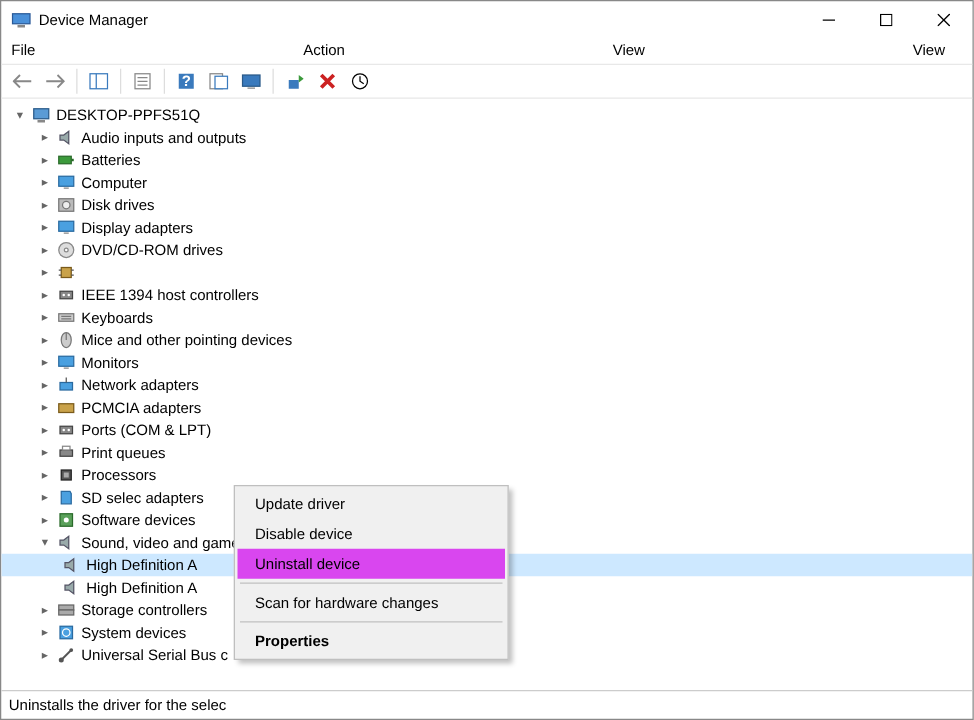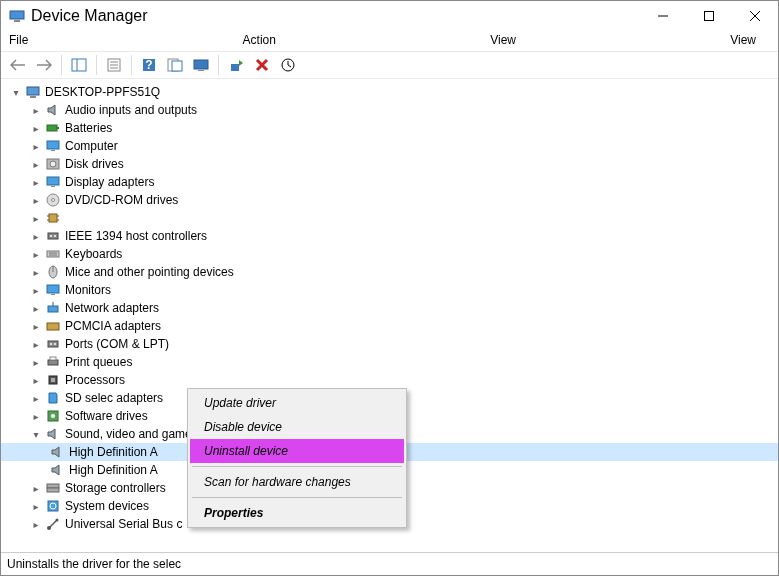--- a/index.html
+++ b/index.html
@@ -1,39 +1,39 @@
 <!DOCTYPE html>
 <html><head>
 <meta charset="utf-8">
 <style>
 * { margin: 0; padding: 0; box-sizing: border-box; font-family: "Segoe UI", Tahoma, sans-serif; font-size: 12px; }
 body { background: #fff; width: 779px; height: 576px; overflow: hidden; border: 1px solid #888; }
 .titlebar { display: flex; align-items: center; height: 30px; padding: 0 0 0 8px; }
 .titlebar-icon { width: 16px; height: 16px; margin-right: 6px; }
-.titlebar-text { flex: 1; font-size: 16px; }
+.titlebar-text { flex: 1; font-size: 12px; }
 .win-controls { display: flex; }
 .win-btn { width: 46px; height: 30px; display: flex; align-items: center; justify-content: center; }
 .win-btn svg { width: 10px; height: 10px; }
 .menubar { display: flex; padding: 2px 8px; height: 20px; justify-content: space-between; }
 .menubar .menu { margin-right: 14px; cursor: default; }
 .toolbar { display: flex; align-items: center; padding: 2px 6px; height: 28px; border-top: 1px solid #e8e8e8; border-bottom: 1px solid #e8e8e8; gap: 4px; }
 .toolbar .tb { width: 22px; height: 22px; display: flex; align-items: center; justify-content: center; }
 .toolbar .sep { width: 1px; height: 20px; background: #ddd; margin: 0 2px; }
 .tree-area { position: relative; height: calc(100% - 30px - 20px - 28px - 22px); overflow: auto; padding: 4px 0; border-bottom: 1px solid #ccc; }
 .statusbar { height: 22px; display: flex; align-items: center; padding: 0 6px; font-size: 12px; }
 .statusbar span { white-space: nowrap; overflow: hidden; }
 .node { display: flex; align-items: center; height: 18px; padding-left: 8px; cursor: default; }
 .node .expander { width: 14px; display: inline-flex; justify-content: center; color: #666; font-size: 10px; }
 .node .icon { width: 16px; height: 16px; margin: 0 4px 0 2px; display: inline-flex; align-items: center; justify-content: center; }
 .node.selected { background: #cde8ff; }
 .indent-0 { padding-left: 8px; }
 .indent-1 { padding-left: 28px; }
 .indent-2 { padding-left: 32px; }
 .ctxmenu { position: absolute; background: #f0f0f0; border: 1px solid #bfbfbf; box-shadow: 3px 3px 4px rgba(0,0,0,0.25); padding: 2px; font-size: 12px; width: 220px; }
-.ctxmenu .ci { padding: 5px 14px; cursor: default; font-style: italic; }
+.ctxmenu .ci { padding: 5px 14px; cursor: default; }
 .ctxmenu .ci.hover { background: #d946ef; }
 .ctxmenu hr { border: none; border-top: 1px solid #c0c0c0; margin: 3px 2px; }
 .ctxmenu .bold { font-weight: bold; }
 </style>
 </head>
 <body>
 
 <div class="titlebar">
   <span class="titlebar-icon">
     <svg viewBox="0 0 16 16">
@@ -319,21 +319,21 @@
       <span>SD selec adapters</span>
     </div>
     <div class="node indent-1">
       <span class="expander">▸</span>
       <span class="icon">
         <svg width="16" height="16" viewBox="0 0 16 16">
           <rect x="3" y="3" width="10" height="10" fill="#5aa05a" stroke="#2a6a2a"></rect>
           <circle cx="8" cy="8" r="2" fill="#fff"></circle>
         </svg>
       </span>
-      <span>Software drives</span>
+      <span>Software devices</span>
     </div>
     <div class="node indent-1">
       <span class="expander">▾</span>
       <span class="icon">
         <svg width="16" height="16" viewBox="0 0 16 16">
           <path d="M3 6 H6 L10 3 V13 L6 10 H3 Z" fill="#9aa" stroke="#556"></path>
         </svg>
       </span>
       <span>Sound, video and game controllers</span>
     </div>

